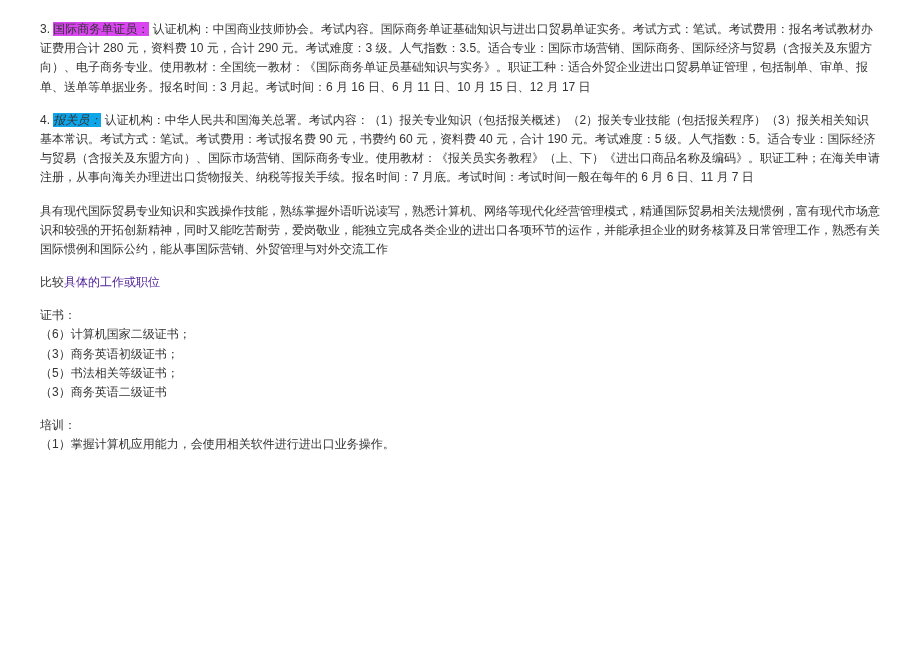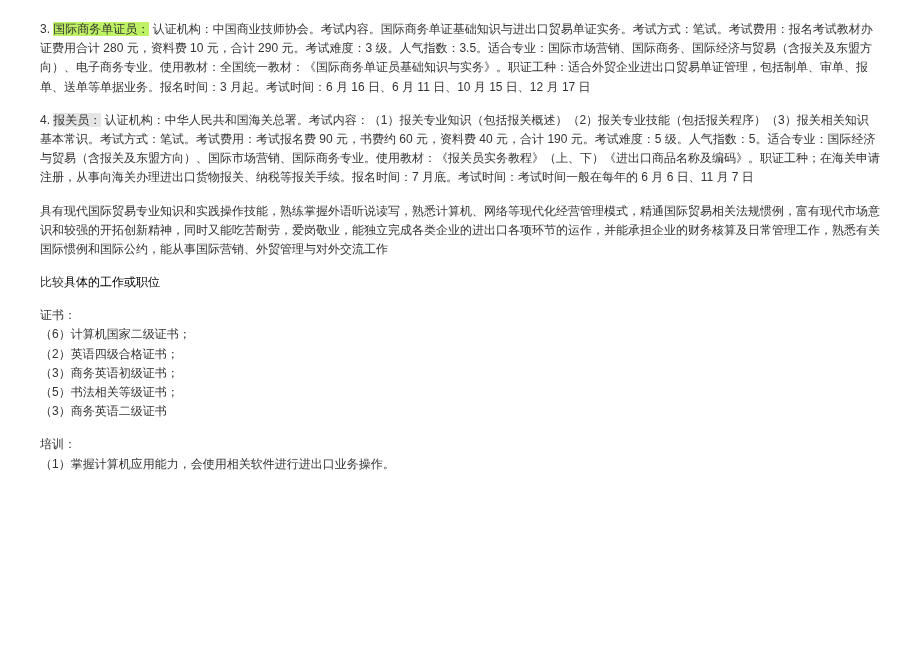--- a/index.html
+++ b/index.html
@@ -5,27 +5,28 @@
     body {
       font-family: "SimSun", "Microsoft YaHei", sans-serif;
       font-size: 12px;
       line-height: 1.6;
       color: #333;
       margin: 0;
       padding: 20px 40px;
       background: #fff;
     }
     .highlight-yellow {
-      background-color: #bef264;
+      background-color: #d946ef;
     }
     .highlight-green {
-      background-color: #e5e5e5;
+      background-color: #0ea5e9;
+      font-style: italic;
     }
     .text-red {
-      color: #000000;
+      color: #4c1d95;
     }
     .section {
       margin-bottom: 14px;
     }
     .para {
       margin: 0 0 10px 0;
     }
     .list-item {
       margin: 0;
       padding-left: 0;
@@ -57,21 +58,20 @@
 <div class="section">
   <p class="para">
     <span>比较</span><span class="text-red">具体的工作或职位</span>
   </p>
 </div>
 
 <div class="section">
   <p class="list-item">证书：</p>
   <div>
     <p class="list-item">（6）计算机国家二级证书；</p>
-    <p class="list-item">（2）英语四级合格证书；</p>
     <p class="list-item">（3）商务英语初级证书；</p>
     <p class="list-item">（5）书法相关等级证书；</p>
     <p class="list-item">（3）商务英语二级证书</p>
   </div>
 </div>
 
 <div class="section">
   <p class="list-item">培训：</p>
   <div>
     <p class="list-item">（1）掌握计算机应用能力，会使用相关软件进行进出口业务操作。</p>

